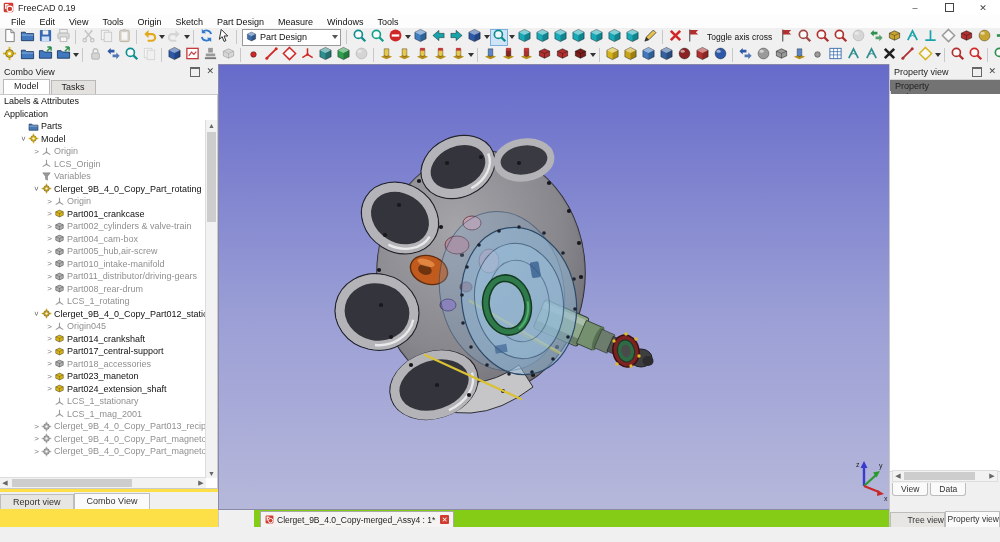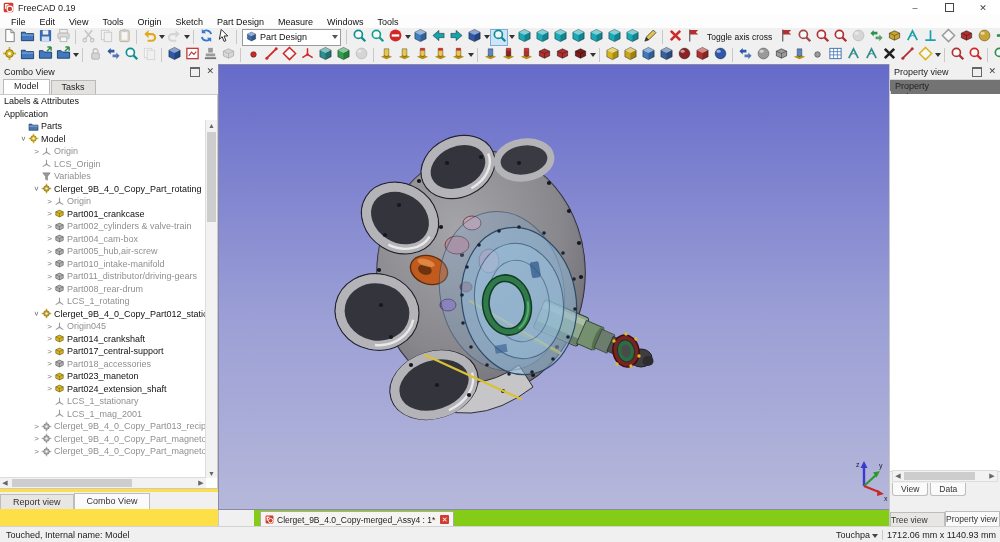--- a/index.html
+++ b/index.html
@@ -82,21 +82,21 @@
   .prop-head{height:14px;display:flex;background:#737373;border:1px solid #d5d5d5;border-left:none;border-right:none;flex-direction:column;}
   .prop-col{flex:1;font-size:9px;color:#222;padding:1px 0 0 5px;}
   .prop-col + .prop-col{border-left:1px solid #e0e0e0;}
   .prop-body{position:absolute;left:0;top:30px;right:0;bottom:55px;background:#fff;border-bottom:1px solid #d5d5d5;}
   .prop-hscroll{position:absolute;left:2px;right:2px;bottom:45px;height:10px;background:#f2f2f2;border:1px solid #ddd;}
   .prop-hthumb{position:absolute;top:1px;bottom:1px;left:11px;right:22px;background:#cdcdcd;}
   .vd-tabs{position:absolute;left:2px;bottom:31px;height:13px;display:flex;}
   .vdtab{font-size:8.5px;padding:0 8px;height:12px;line-height:12px;border:1px solid #bdbdbd;border-top:none;background:#fafafa;
          border-radius:0 0 3px 3px;margin-right:2px;color:#333;}
   .dock-bottom-tabs{position:absolute;left:0;right:0;bottom:0;height:17px;display:flex;align-items:flex-end;background:#f0f0f0;}
-  .dbt{flex:1;height:14px;line-height:14px;text-align:left;font-size:8.5px;background:#e8e6e2;border:1px solid #bdbdbd;border-bottom:none;color:#333;}
+  .dbt{flex:1;height:14px;line-height:14px;text-align:right;font-size:8.5px;background:#e8e6e2;border:1px solid #bdbdbd;border-bottom:none;color:#333;}
   .dbt.active{background:#fafafa;height:15px;}
   
   .statusbar{position:absolute;left:0;bottom:0;right:0;height:15px;background:#f0f0f0;border-top:1px solid #d2d2d2;
              display:flex;align-items:center;font-size:9px;color:#222;}
   .statusbar .left{padding-left:6px;flex:1;}
   .sb-right{display:flex;align-items:center;gap:4px;padding-right:4px;}
   .sb-sep{width:1px;height:10px;background:#c8c8c8;}
   .sb-dd::after{content:"";display:inline-block;border-left:3px solid transparent;border-right:3px solid transparent;border-top:4px solid #444;margin-left:2px;}
 </style>
 </head>
@@ -1286,21 +1286,13 @@
           <span class="vdtab active">View</span>
           <span class="vdtab">Data</span>
         </div>
       <div class="dock-bottom-tabs" id="right-dock-tabs">
           <span class="dbt">Tree view</span>
           <span class="dbt active">Property view</span>
         </div>
     </div>
   </div>
 
-  <div class="statusbar">
-    <span class="left">Touched, Internal name: Model</span>
-    <div class="sb-right">
-      <span class="sb-dd">Touchpa</span>
-      <span class="sb-sep"></span>
-      <span>1712.06 mm x 1140.93 mm</span>
-    </div>
-  </div>
 </div>
 
 </body></html>

